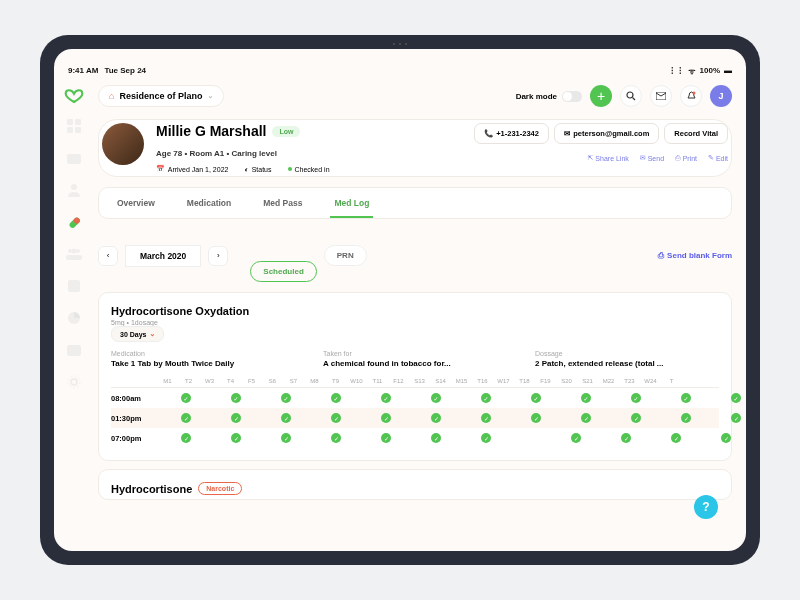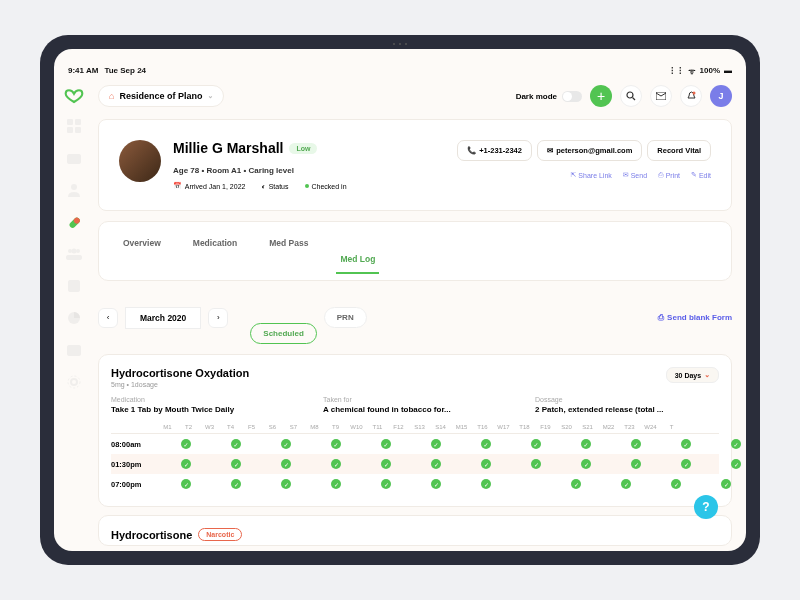--- a/index.html
+++ b/index.html
@@ -20,48 +20,48 @@
 .topbar { display: flex; align-items: center; gap: 8px; padding: 6px 0; }
 .loc-selector { background: #fff; border-radius: 14px; padding: 5px 10px; display: flex; align-items: center; gap: 5px; font-size: 9px; font-weight: 700; border: 1px solid #f0ebe5; }
 .loc-selector .home-icon { color: #e8664b; }
 .spacer { flex: 1; }
 .dark-mode { display: flex; align-items: center; gap: 5px; font-size: 8px; font-weight: 600; }
 .toggle { width: 20px; height: 11px; background: #e8e8e8; border-radius: 6px; position: relative; }
 .toggle::after { content: ''; position: absolute; width: 9px; height: 9px; background: #fff; border-radius: 50%; top: 1px; left: 1px; }
 .add-btn { width: 22px; height: 22px; background: #52c452; border-radius: 50%; color: #fff; display: flex; align-items: center; justify-content: center; font-size: 14px; font-weight: 300; }
 .icon-btn { width: 22px; height: 22px; background: #fff; border-radius: 50%; border: 1px solid #eee; display: flex; align-items: center; justify-content: center; }
 .avatar-btn { width: 22px; height: 22px; background: #7a7de8; border-radius: 50%; color: #fff; display: flex; align-items: center; justify-content: center; font-size: 9px; font-weight: 600; }
-.patient-card { background: #fff; border-radius: 8px; padding: 20px; display: flex; gap: 12px; margin-top: 6px; border: 1px solid #f0ebe5; }
+.patient-card { background: #fff; border-radius: 19px; padding: 3px; display: flex; gap: 12px; margin-top: 6px; border: 1px solid #f0ebe5; }
 .patient-photo { width: 42px; height: 42px; border-radius: 50%; background: linear-gradient(135deg, #8b5a3c, #3d2817); flex-shrink: 0; }
 .patient-info { flex: 1; }
 .patient-name-row { display: flex; align-items: center; gap: 6px; }
 .patient-name { font-size: 14px; font-weight: 800; }
 .badge-low { background: #e8f8e8; color: #52a952; padding: 2px 7px; border-radius: 8px; font-size: 7px; font-weight: 600; }
 .patient-meta { font-size: 8px; font-weight: 600; margin-top: 10px; color: #333; }
 .patient-status-row { display: flex; gap: 16px; margin-top: 7px; font-size: 7px; align-items: center; }
 .status-item { display: flex; align-items: center; gap: 3px; }
 .dot-green { width: 4px; height: 4px; background: #52c452; border-radius: 50%; }
 .patient-actions { display: flex; flex-direction: column; gap: 6px; }
 .action-btns { display: flex; gap: 5px; }
 .pill-btn { background: #fff; border: 1px solid #e8e3dc; padding: 5px 9px; border-radius: 7px; font-size: 7.5px; font-weight: 600; display: flex; align-items: center; gap: 3px; }
 .link-row { display: flex; gap: 11px; justify-content: flex-end; margin-top: 4px; }
 .link-item { font-size: 7px; color: #7a7de8; display: flex; align-items: center; gap: 2px; }
-.tabs { display: flex; gap: 4px; margin-top: 10px; background: #fff; border-radius: 10px; padding: 10px; border: 1px solid #f0ebe5; }
+.tabs { display: flex; gap: 4px; margin-top: 10px; background: #fff; border-radius: 10px; padding: 4px; border: 1px solid #f0ebe5; }
 .tab { padding: 6px 14px; font-size: 8.5px; font-weight: 700; color: #666; border-radius: 7px; }
-.tab.active { color: #52a952; position: relative; margin-top: 16px; }
+.tab.active { color: #52a952; position: relative; }
 .tab.active::after { content: ''; position: absolute; bottom: -4px; left: 10px; right: 10px; height: 2px; background: #52c452; }
 .filter-row { display: flex; align-items: center; gap: 7px; margin-top: 10px; }
 .nav-btn { width: 20px; height: 20px; background: #fff; border: 1px solid #eee; border-radius: 6px; display: flex; align-items: center; justify-content: center; font-size: 8px; }
 .month-label { background: #fff; border: 1px solid #eee; border-radius: 0; padding: 5px 14px; font-size: 8.5px; font-weight: 700; }
 .filter-pill { padding: 5px 12px; border-radius: 12px; font-size: 8px; font-weight: 600; }
 .filter-pill.scheduled { border: 1px solid #52c452; color: #52a952; margin-top: 32px; }
 .filter-pill.prn { background: #fff; border: 1px solid #eee; color: #666; }
 .print-link { font-size: 8px; color: #5a5de8; font-weight: 700; display: flex; align-items: center; gap: 3px; }
 .med-card { background: #fff; border-radius: 10px; padding: 12px; margin-top: 10px; border: 1px solid #f0ebe5; }
-.med-header { display: flex; justify-content: space-between; align-items: start; }
+.med-header { display: flex; justify-content: space-between; align-items: start; flex-direction: column; }
 .med-title { font-size: 11px; font-weight: 800; }
 .med-sub { font-size: 7px; color: #999; margin-top: 2px; }
 .days-pill { background: #faf7f2; border: 1px solid #eee; padding: 3px 8px; border-radius: 7px; font-size: 7px; font-weight: 600; display: flex; align-items: center; gap: 3px; }
 .med-cols { display: flex; gap: 28px; margin-top: 8px; }
 .med-col { flex: 1; }
 .col-label { font-size: 7px; color: #aaa; margin-bottom: 2px; }
 .col-value { font-size: 8px; font-weight: 700; }
 .schedule { margin-top: 10px; }
 .sched-header { display: flex; align-items: center; font-size: 6px; color: #aaa; border-bottom: 1px solid #f0ebe5; padding-bottom: 3px; }
 .time-cell { width: 46px; }

